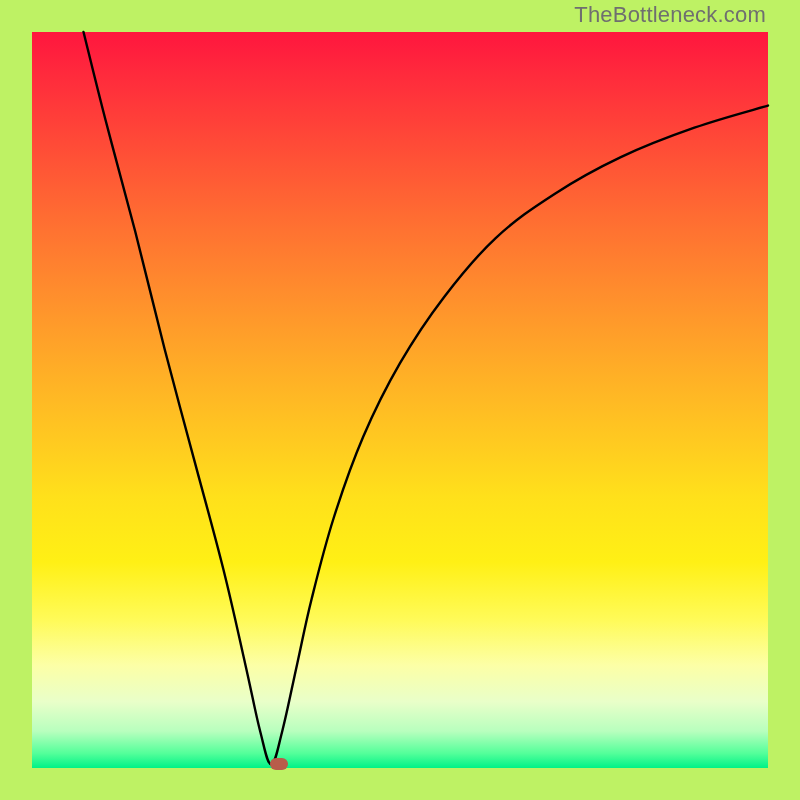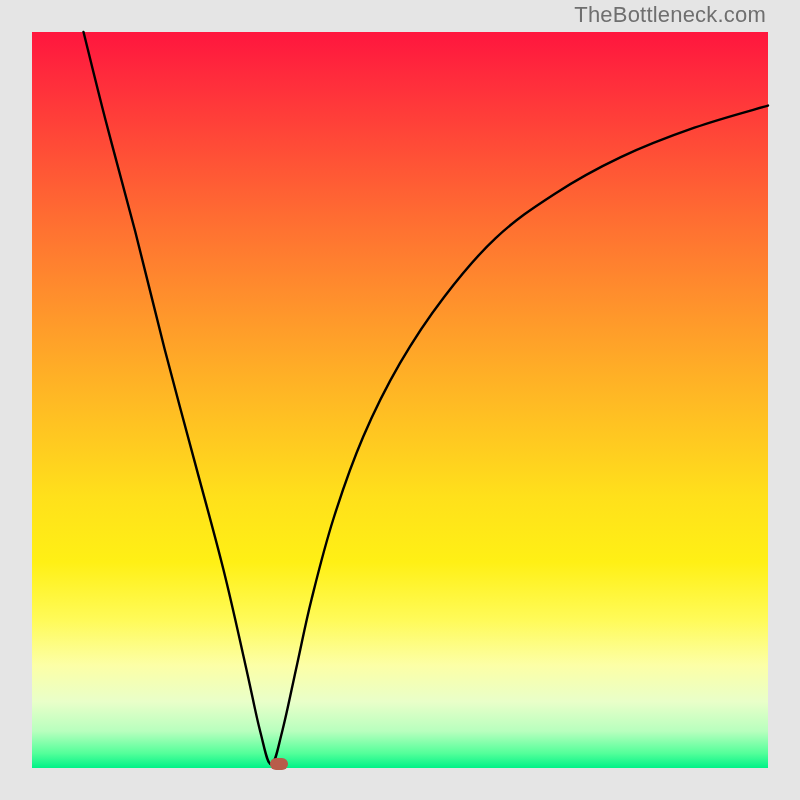--- a/index.html
+++ b/index.html
@@ -1,21 +1,21 @@
 <!DOCTYPE html>
 <html><head>
 <meta charset="utf-8">
 <style>
   * { margin: 0; padding: 0; box-sizing: border-box; }
   html, body { width: 800px; height: 800px; overflow: hidden; background: #000; }
 
   .frame {
     width: 800px;
     height: 800px;
-    background: #e5e5e5;
+    background: #bef264;
     position: relative;
   }
 
   .plot-area {
     position: absolute;
     left: 32px;
     top: 32px;
     width: 736px;
     height: 736px;
     background: linear-gradient(to bottom,

